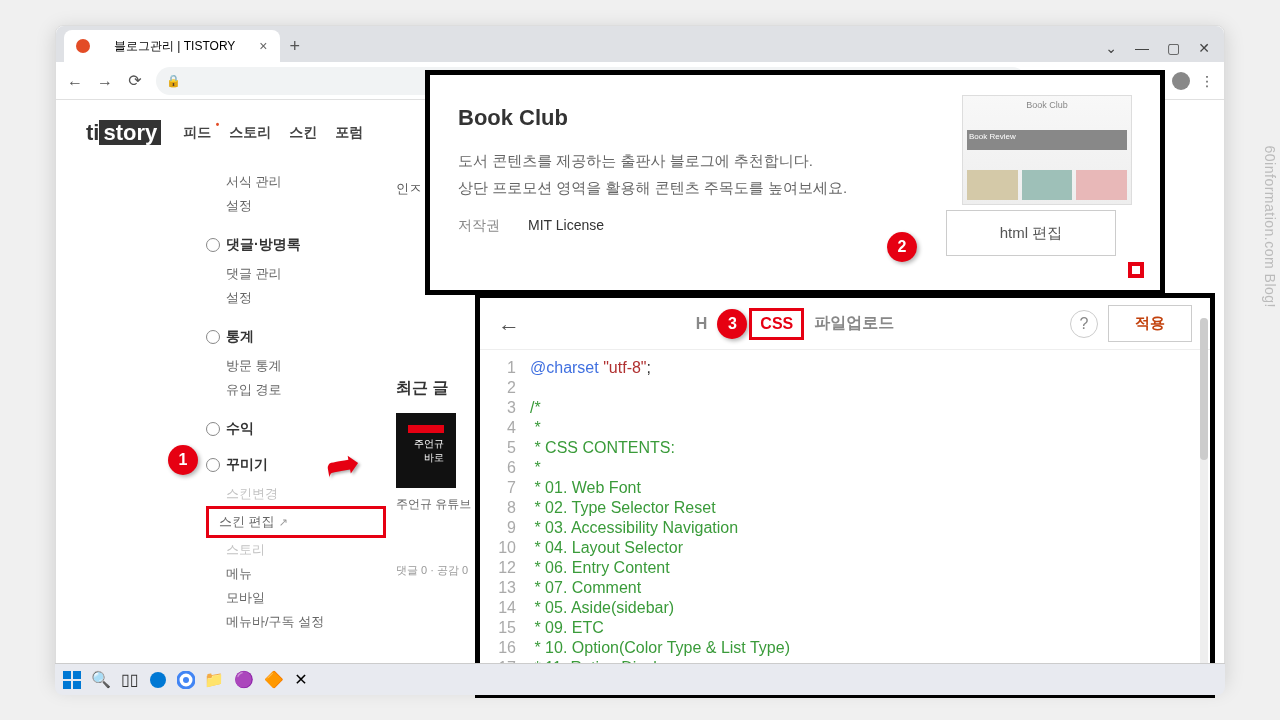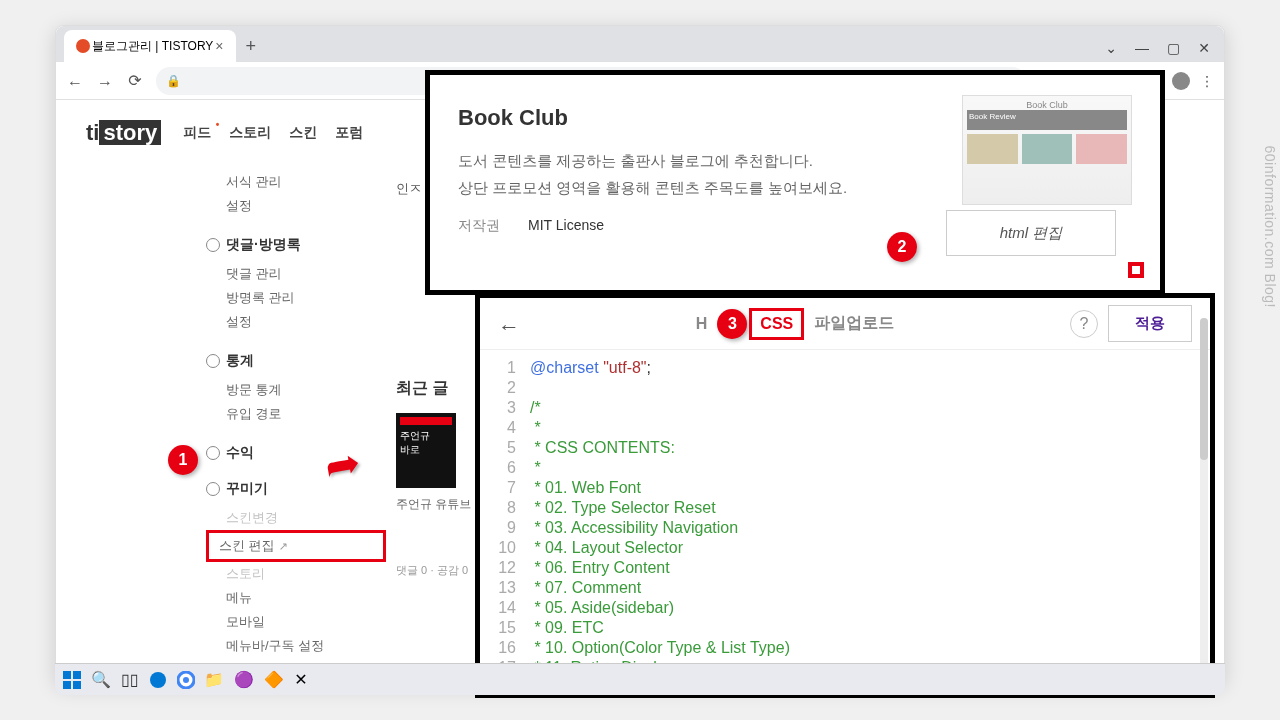--- a/index.html
+++ b/index.html
@@ -4,21 +4,21 @@
 <style>
 * { margin: 0; padding: 0; box-sizing: border-box; font-family: -apple-system, "Malgun Gothic", sans-serif; }
 body { background: #f0f0f0; width: 1280px; height: 720px; position: relative; overflow: hidden; }
 
 
 .watermark { position: absolute; right: 10px; top: 300px; transform: rotate(90deg); transform-origin: right; color: #bbb; font-size: 14px; letter-spacing: 0.5px; pointer-events:none; }
 
 
 .browser { position: absolute; left: 55px; top: 25px; width: 1170px; height: 660px; background: #fff; border-radius: 8px; box-shadow: 0 4px 20px rgba(0,0,0,0.15); border: 1px solid #ddd; }
 .tab-strip { height: 36px; background: #dfe1e5; display: flex; align-items: flex-end; padding-left: 8px; border-radius: 8px 8px 0 0; }
-.tab { background: #fff; height: 32px; padding: 0 12px; display: flex; align-items: center; font-size: 12px; border-radius: 8px 8px 0 0; gap: 2px; min-width: 150px; }
+.tab { background: #fff; height: 32px; padding: 0 12px; display: flex; align-items: center; font-size: 12px; border-radius: 8px 8px 0 0; gap: 24px; min-width: 150px; }
 .tab .favicon { width: 14px; height: 14px; background: #e34c26; border-radius: 50%; }
 .tab .close { margin-left: auto; color: #666; font-size: 14px; }
 .new-tab { color: #555; padding: 0 10px; font-size: 18px; height: 32px; display: flex; align-items: center; }
 .tab-strip .win-controls { margin-left: auto; display: flex; gap: 18px; padding: 0 14px 6px 0; color: #444; font-size: 14px; }
 
 .url-bar { height: 38px; display: flex; align-items: center; padding: 0 10px; gap: 12px; border-bottom: 1px solid #e0e0e0; }
 .nav-btn { width: 18px; color: #555; font-size: 16px; text-align: center; }
 .url-field { flex: 1; height: 28px; background: #f1f3f4; border-radius: 14px; display: flex; align-items: center; padding: 0 10px; gap: 8px; }
 .url-field .lock { color: #666; font-size: 12px; }
 .url-field .text { color: #aaa; font-size: 13px; filter: blur(1px); }
@@ -37,57 +37,57 @@
 .sidebar { margin-top: 70px; margin-left: 150px; width: 180px; font-size: 13px; color: #666; }
 .sb-group { margin-bottom: 18px; }
 .sb-title { font-weight: 700; color: #333; font-size: 14px; margin-bottom: 8px; display: flex; align-items: center; gap: 6px; }
 .sb-title .gicon { width: 14px; height: 14px; border: 1.5px solid #888; border-radius: 50%; }
 .sb-item { padding: 3px 0 3px 20px; display:flex; align-items:center; gap:4px; }
 .sb-item.highlight { border: 3px solid #e60012; padding: 4px 10px; }
 .link-out { font-size: 11px; color: #999; }
 
 .content-area { margin-top: 70px; flex: 1; padding-left: 10px; font-size: 13px; color: #555; }
 .recent { font-weight: 700; font-size: 16px; color: #333; margin-top: 180px; margin-bottom: 14px; }
-.post-card { width: 60px; height: 75px; background: #111; color: #fff; font-size: 10px; padding: 4px; margin-bottom: 8px; }
+.post-card { width: 60px; height: 75px; background: #111; color: #fff; font-size: 10px; padding: 12px; margin-bottom: 8px; text-align: right; }
 .post-red { width: 100%; height: 8px; background: #e60012; margin-bottom: 4px;}
 .post-meta { color: #999; font-size: 11px; margin-top: 6px; }
 
 
 .arrow { position: absolute; left: 325px; top: 440px; color: #e60012; font-size: 42px; transform: rotate(-10deg); text-shadow: 2px 2px 3px rgba(0,0,0,0.3); }
 
 
 .badge { position: absolute; width: 30px; height: 30px; background: #e60012; border-radius: 50%; color: #fff; font-weight: 700; display: flex; align-items: center; justify-content: center; font-size: 16px; box-shadow: 2px 2px 4px rgba(0,0,0,0.3); }
 
 
 .panel1 { position: absolute; left: 425px; top: 70px; width: 740px; height: 225px; background: #fff; border: 5px solid #000; padding: 30px 28px; }
 .panel1 h2 { font-size: 22px; color: #333; margin-bottom: 16px; }
 .panel1 .desc { color: #666; font-size: 15px; line-height: 1.8; }
 .panel1 .meta { margin-top: 16px; font-size: 14px; color: #888; }
 .panel1 .meta-row { display: flex; gap: 20px; margin-bottom: 4px; }
 .panel1 .meta-label { width: 50px; }
 .panel1 .meta-val { color: #333; }
 .panel1 .meta-val .grey { color: #aaa; }
 .thumb { position: absolute; right: 28px; top: 20px; width: 170px; height: 110px; background: linear-gradient(#f8f8f8, #eee); border: 1px solid #ddd; font-size:9px; overflow:hidden; }
 .thumb-inner{ padding:4px; }
-.thumb-bar{ height:20px; background:#888; margin:0 0; color:#fff; font-size:8px; padding:2px;}
+.thumb-bar{ height:20px; background:#888; margin:20px 0; color:#fff; font-size:8px; padding:2px;}
 .thumb-blocks{display:flex; gap:4px; margin-top:4px;}
 .thumb-blocks div{flex:1; height:30px;}
-.html-edit { position: absolute; right: 24px; bottom: 18px; width: 170px; height: 46px; border: 1px solid #ccc; display: flex; align-items: center; justify-content: center; font-size: 15px; color: #555; font-style: italic; }
+.html-edit { position: absolute; right: 24px; bottom: 18px; width: 170px; height: 46px; border: 1px solid #ccc; display: flex; align-items: center; justify-content: center; font-size: 15px; color: #555; }
 .html-edit-wrap { position: absolute; right: 16px; bottom: 12px; border: 4px solid #e60012; padding: 4px; }
 
 
 .panel2 { position: absolute; left: 475px; top: 293px; width: 740px; height: 405px; background: #fff; border: 5px solid #000; }
 .panel2-top { height: 52px; display: flex; align-items: center; padding: 0 18px; border-bottom: 1px solid #eee; }
 .back { font-size: 22px; color: #555; }
 .ed-tabs { margin: 0 auto; display: flex; align-items: center; gap: 2px; font-size: 16px; color: #888; font-weight:600; }
 .ed-tab { padding: 4px 8px; }
 .css-tab { color: #e60012; border: 3px solid #e60012; position: relative; }
 .css-underline { position:absolute; left:4px; right:4px; bottom:-2px; height:2px; background:#e60012;}
 .help { width: 28px; height: 28px; border: 1px solid #ccc; border-radius: 50%; display: flex; align-items: center; justify-content: center; color: #888; margin-right: 10px; }
-.apply { border: 1px solid #ccc; padding: 8px 26px; font-size: 15px; color: #4c1d95; font-weight: 600; }
+.apply { border: 1px solid #ccc; padding: 8px 26px; font-size: 15px; color: #c2410c; font-weight: 600; }
 
 .code { font-family: Consolas, monospace; font-size: 16px; padding: 8px 0; line-height: 1.25; }
 .code-line { display: flex; }
 .gutter { width: 50px; text-align: right; color: #aaa; padding-right: 14px; }
 .cl { white-space: pre; }
 .kw { color: #4070e0; }
 .str { color: #b03030; }
 .cmt { color: #3a9b3a; }
 .op { color: #333; }
 
@@ -157,21 +157,20 @@
       <div class="sb-group">
         <div class="sb-item">서식 관리</div>
         <div class="sb-item">설정</div>
       </div>
       <div class="sb-group">
         <div class="sb-title">
             <span class="gicon"></span>
             <span>댓글·방명록</span>
           </div>
         <div class="sb-item">댓글 관리</div>
-        <div class="sb-item">방명록 관리</div>
         <div class="sb-item">설정</div>
       </div>
       <div class="sb-group">
         <div class="sb-title">
             <span class="gicon"></span>
             <span>통계</span>
           </div>
         <div class="sb-item">방문 통계</div>
         <div class="sb-item">유입 경로</div>
       </div>

